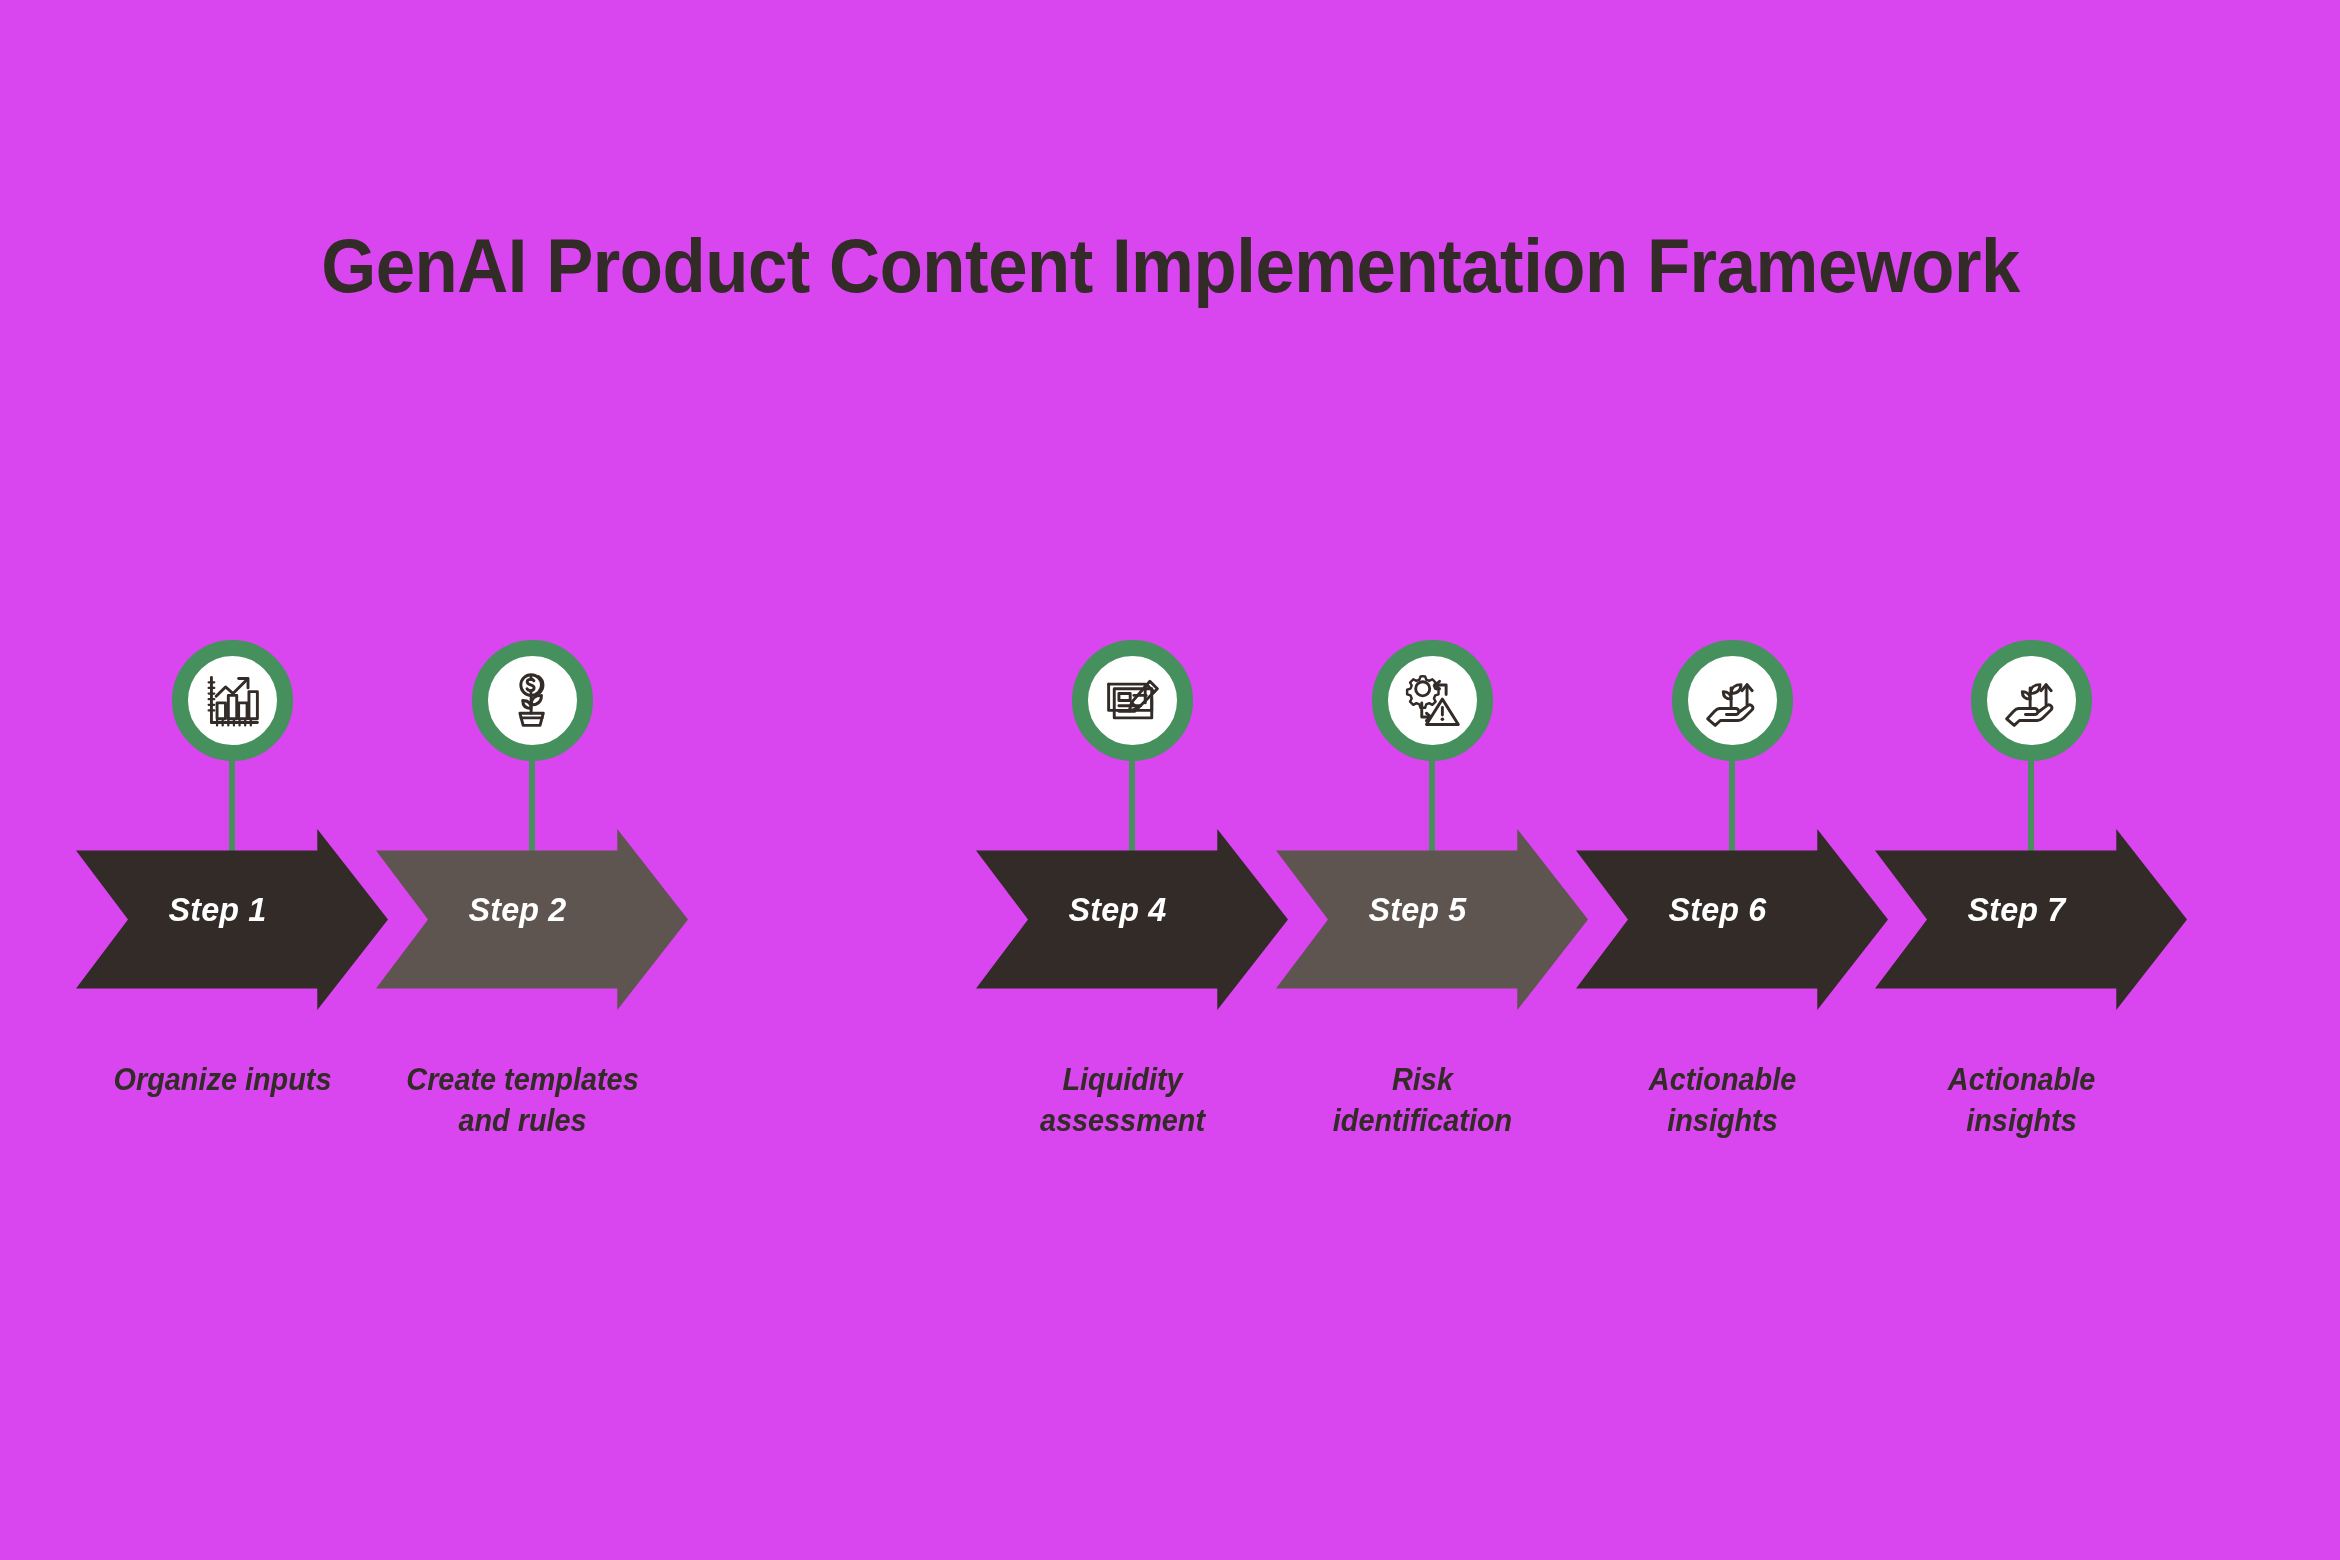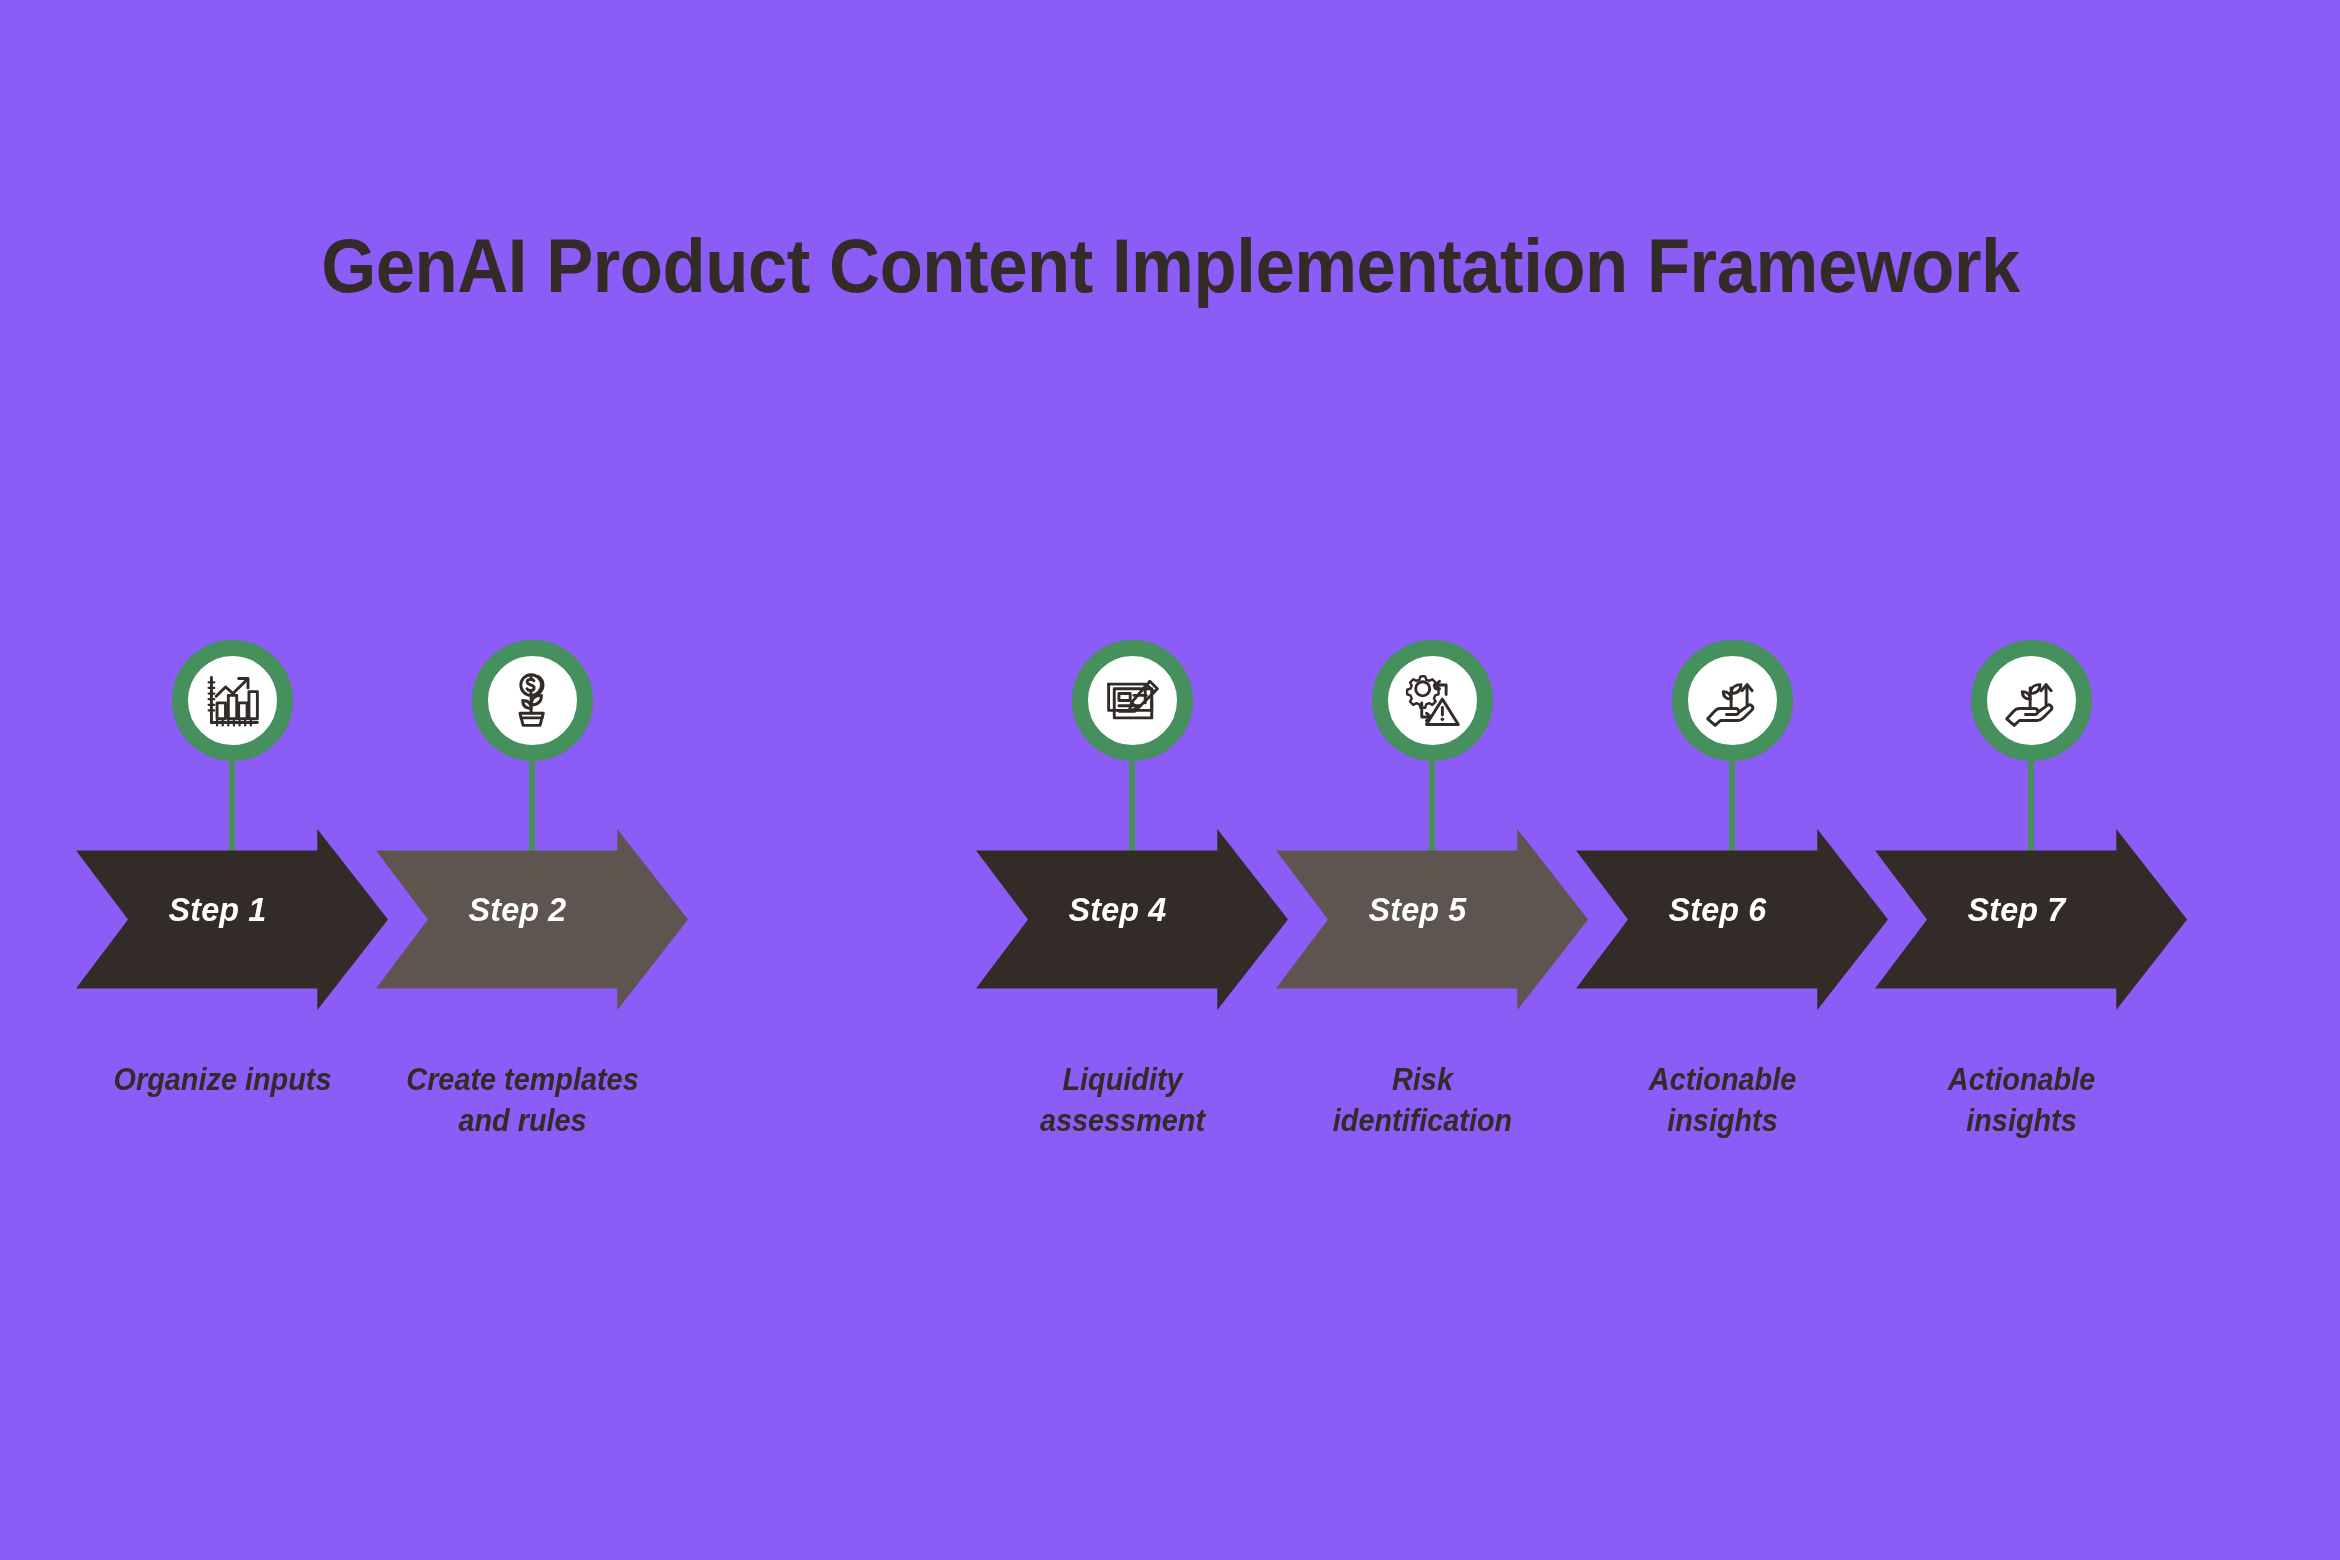--- a/index.html
+++ b/index.html
@@ -9,21 +9,21 @@
     height: 1560px;
     background: #ffffff;
     font-family: "Liberation Sans", sans-serif;
     overflow: hidden;
   }
 
   #canvas {
     position: relative;
     width: 2341px;
     height: 1560px;
-    background: #8b5cf6;
+    background: #d946ef;
   }
 
   
   #page-title {
     position: absolute;
     left: 0;
     top: 222px;
     width: 2341px;
     text-align: center;
     font-size: 76px;

